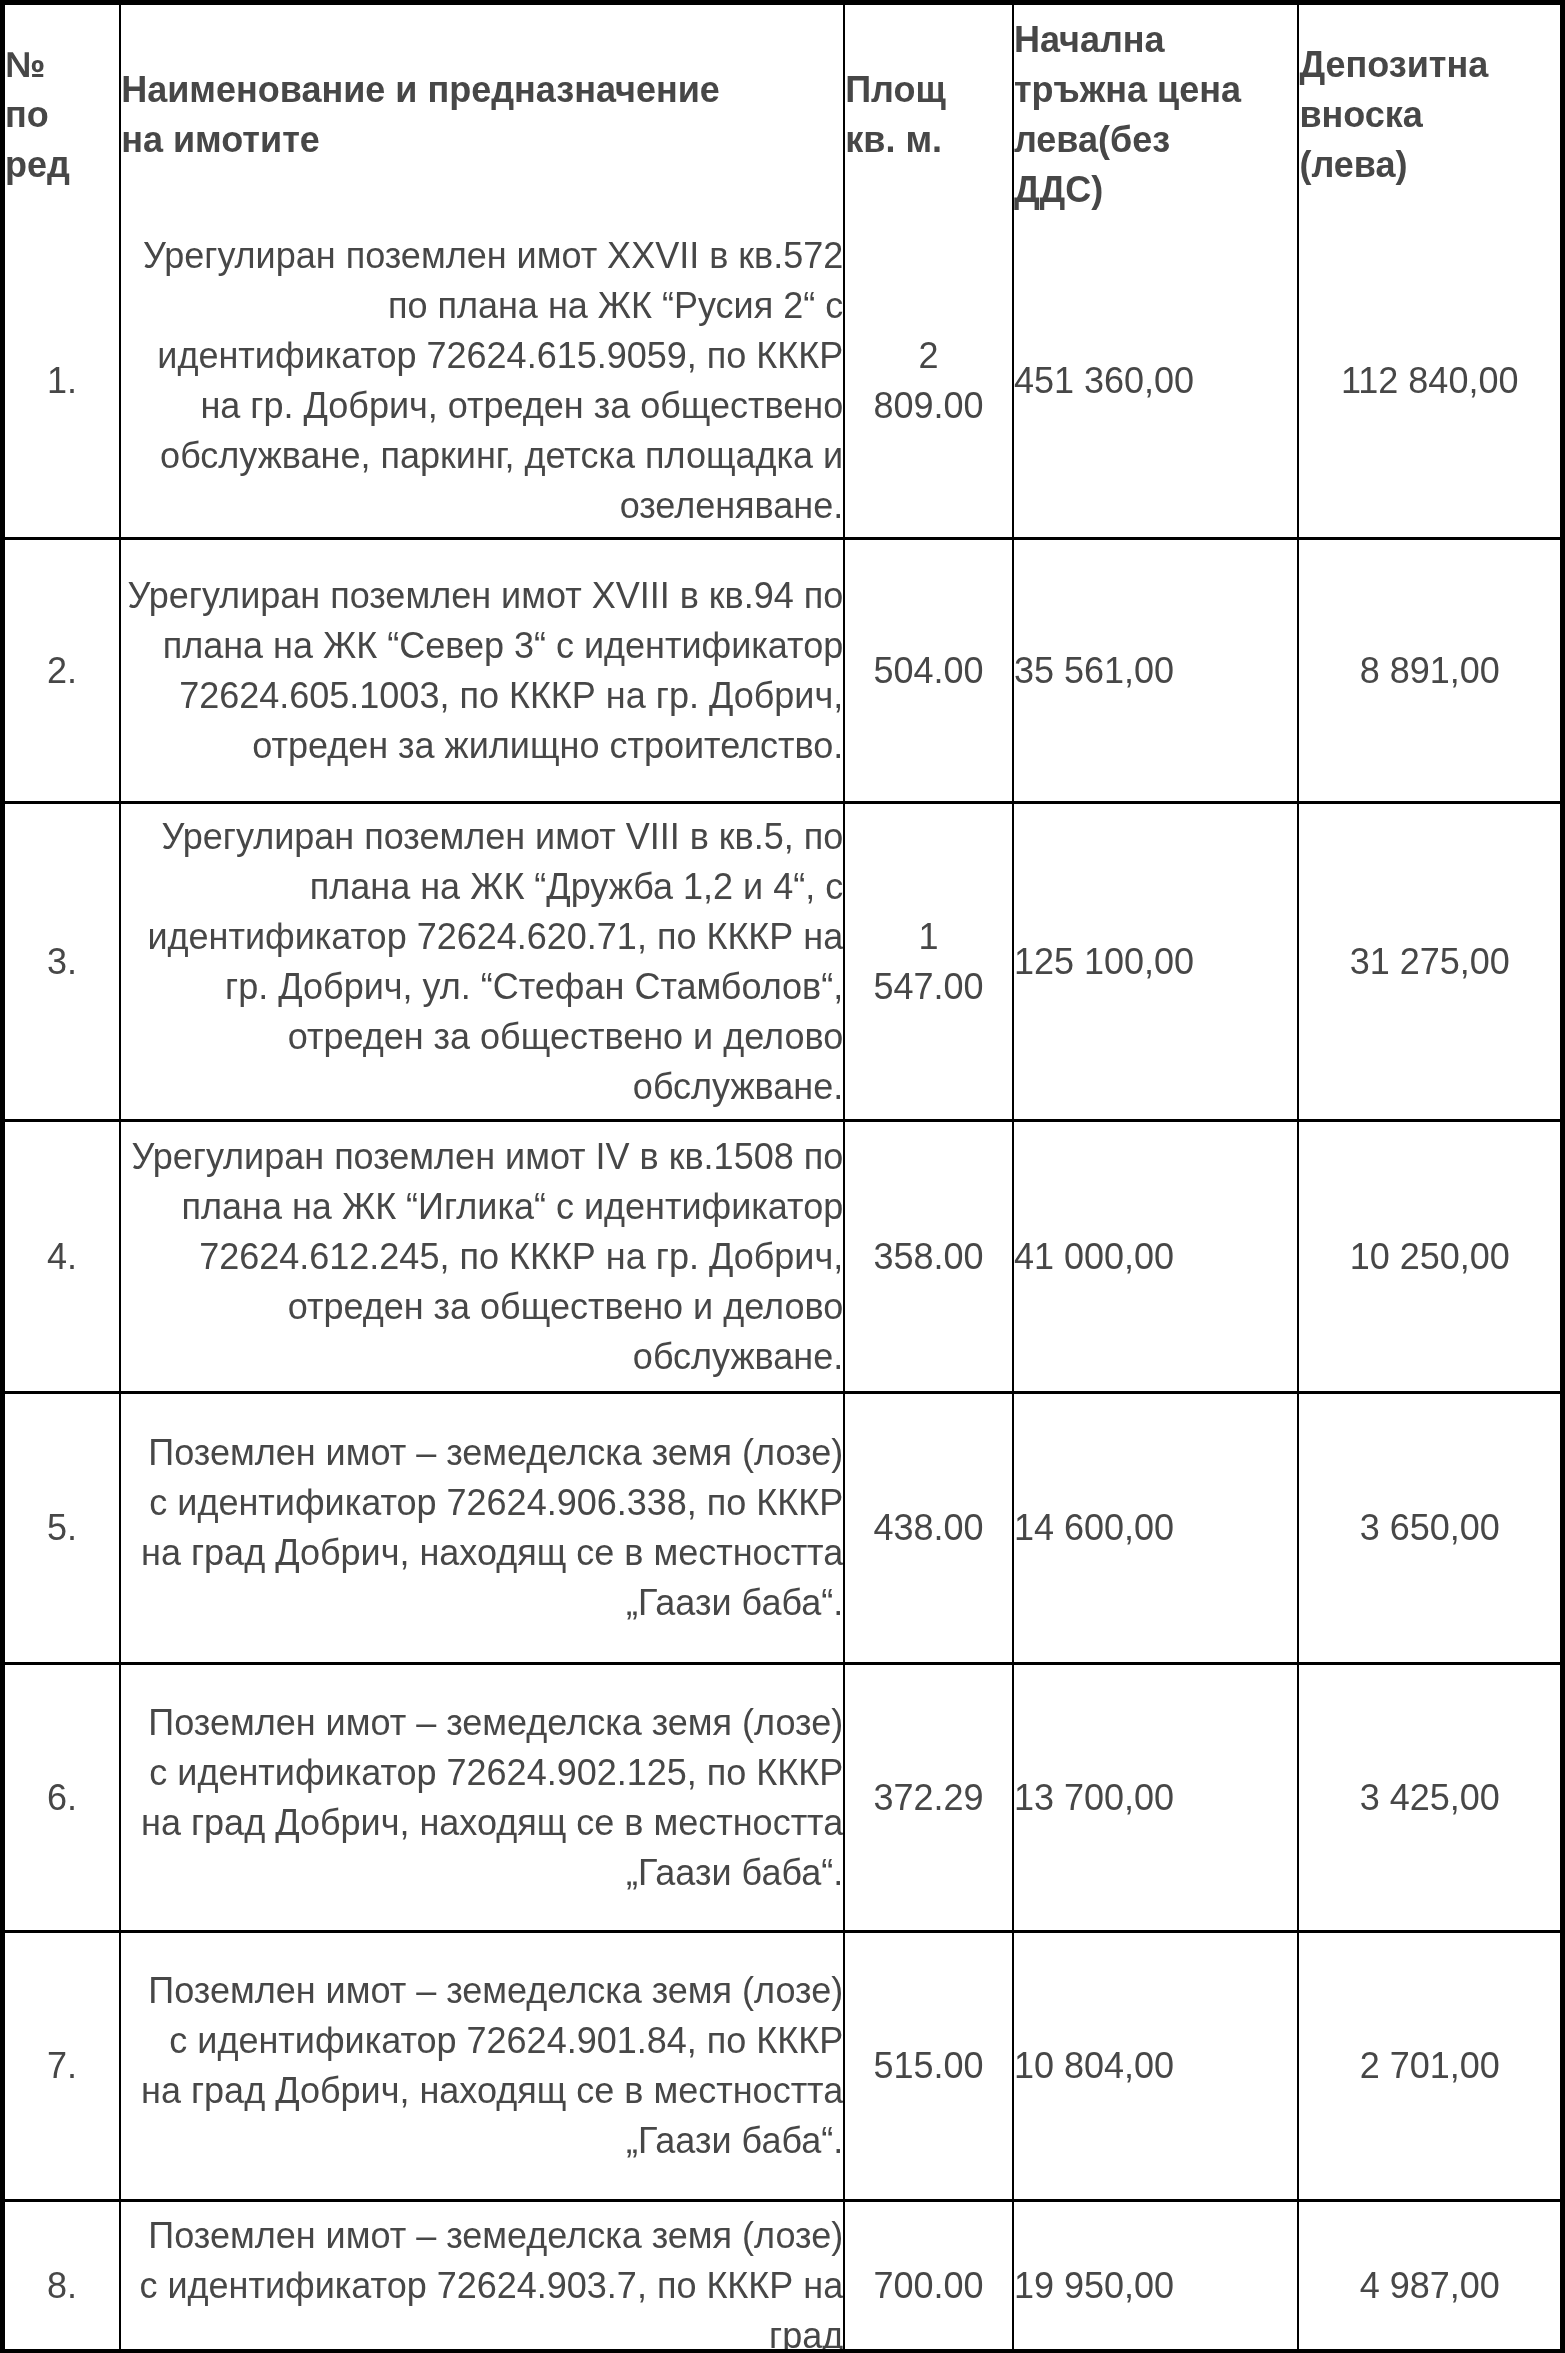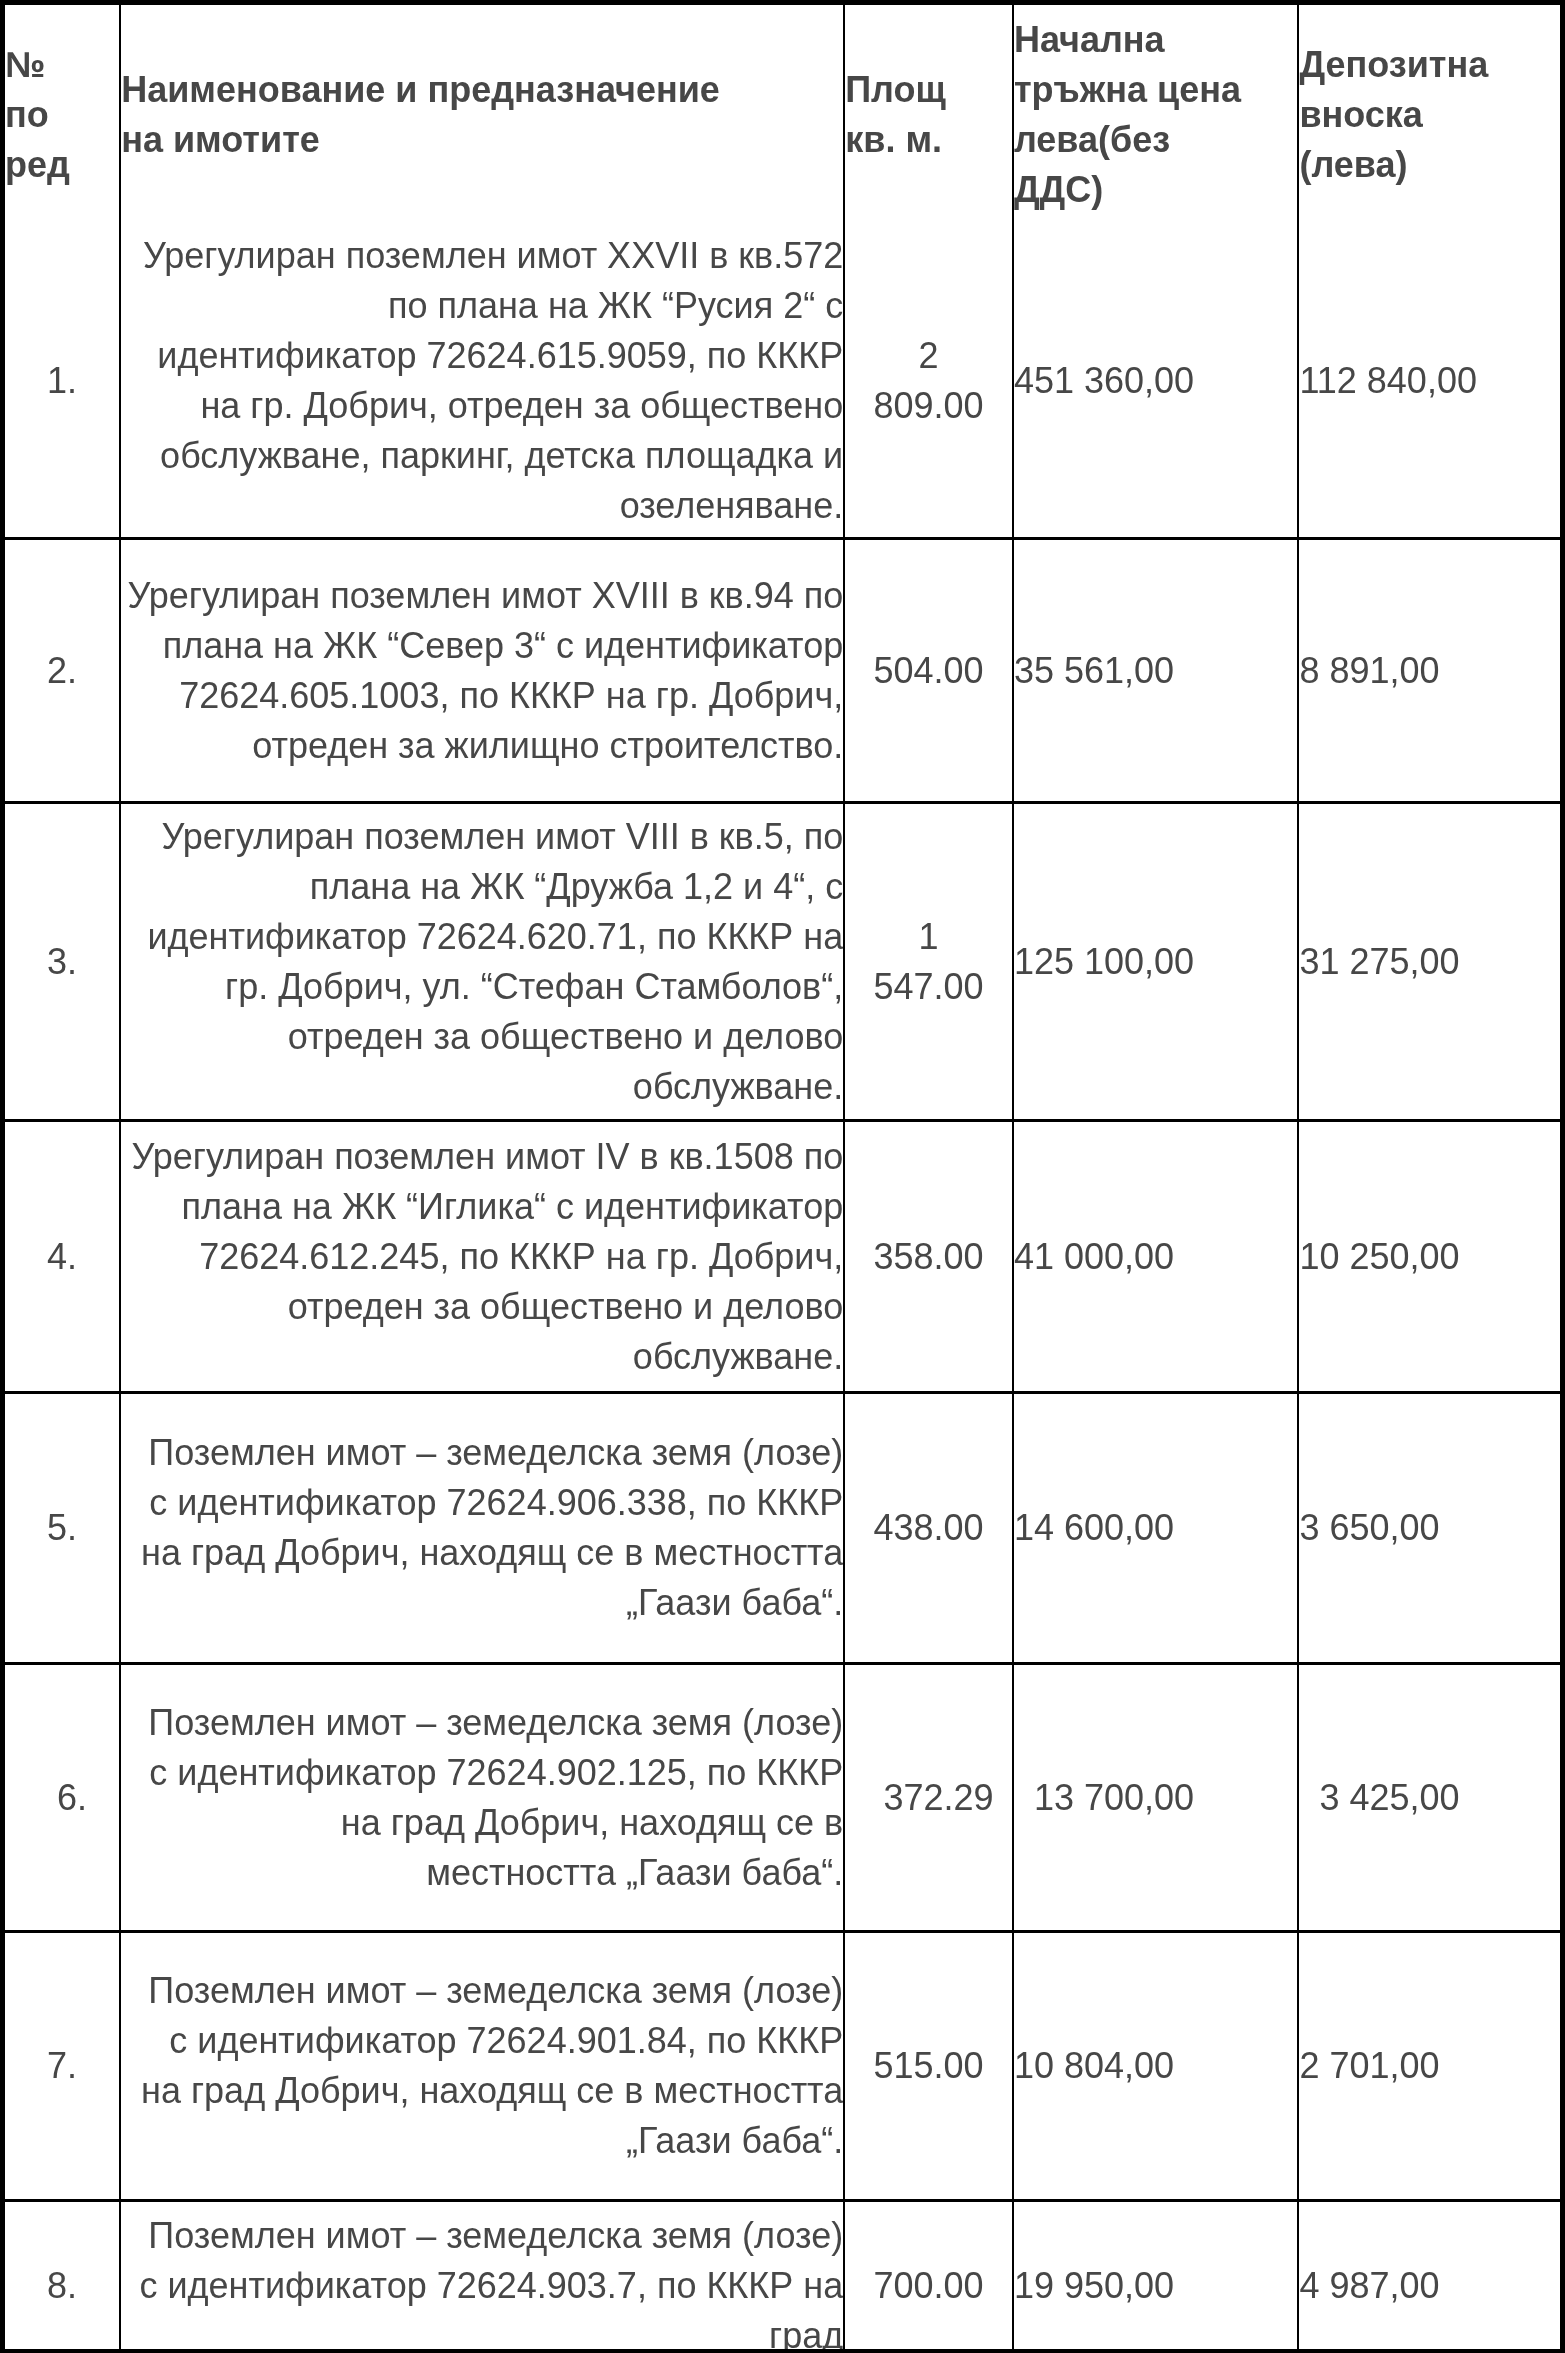--- a/index.html
+++ b/index.html
@@ -54,29 +54,29 @@
   .h-dep   { padding-left: 20px; padding-right: 8.3px; }
 
   .h-price .jline {
     display: flex;
   }
 
   .cell-num     { text-align: center; }
   .cell-desc    { text-align: right; padding: 6.6px 20px; }
   .cell-area    { text-align: center; white-space: pre-line; }
   .cell-price   { text-align: left; }
-  .cell-deposit { }
+  .cell-deposit { text-align: center; }
 
   tr.rh  > * { height: 219px; }
   tr.r1  > * { height: 313px; }
   tr.r2  > * { height: 261px; }
   tr.r3  > * { height: 315px; }
   tr.r4  > * { height: 269px; }
   tr.r5  > * { height: 268px; }
-  tr.r6  > * { height: 265px; padding-left: 20px; }
+  tr.r6  > * { height: 265px; }
   tr.r7  > * { height: 266px; }
   tr.r8  > * { height: 168px; }
 </style>
 </head>
 <body>
 
 <div class="frame">
   <table class="props">
     <colgroup>
       <col style="width:7.41%">

